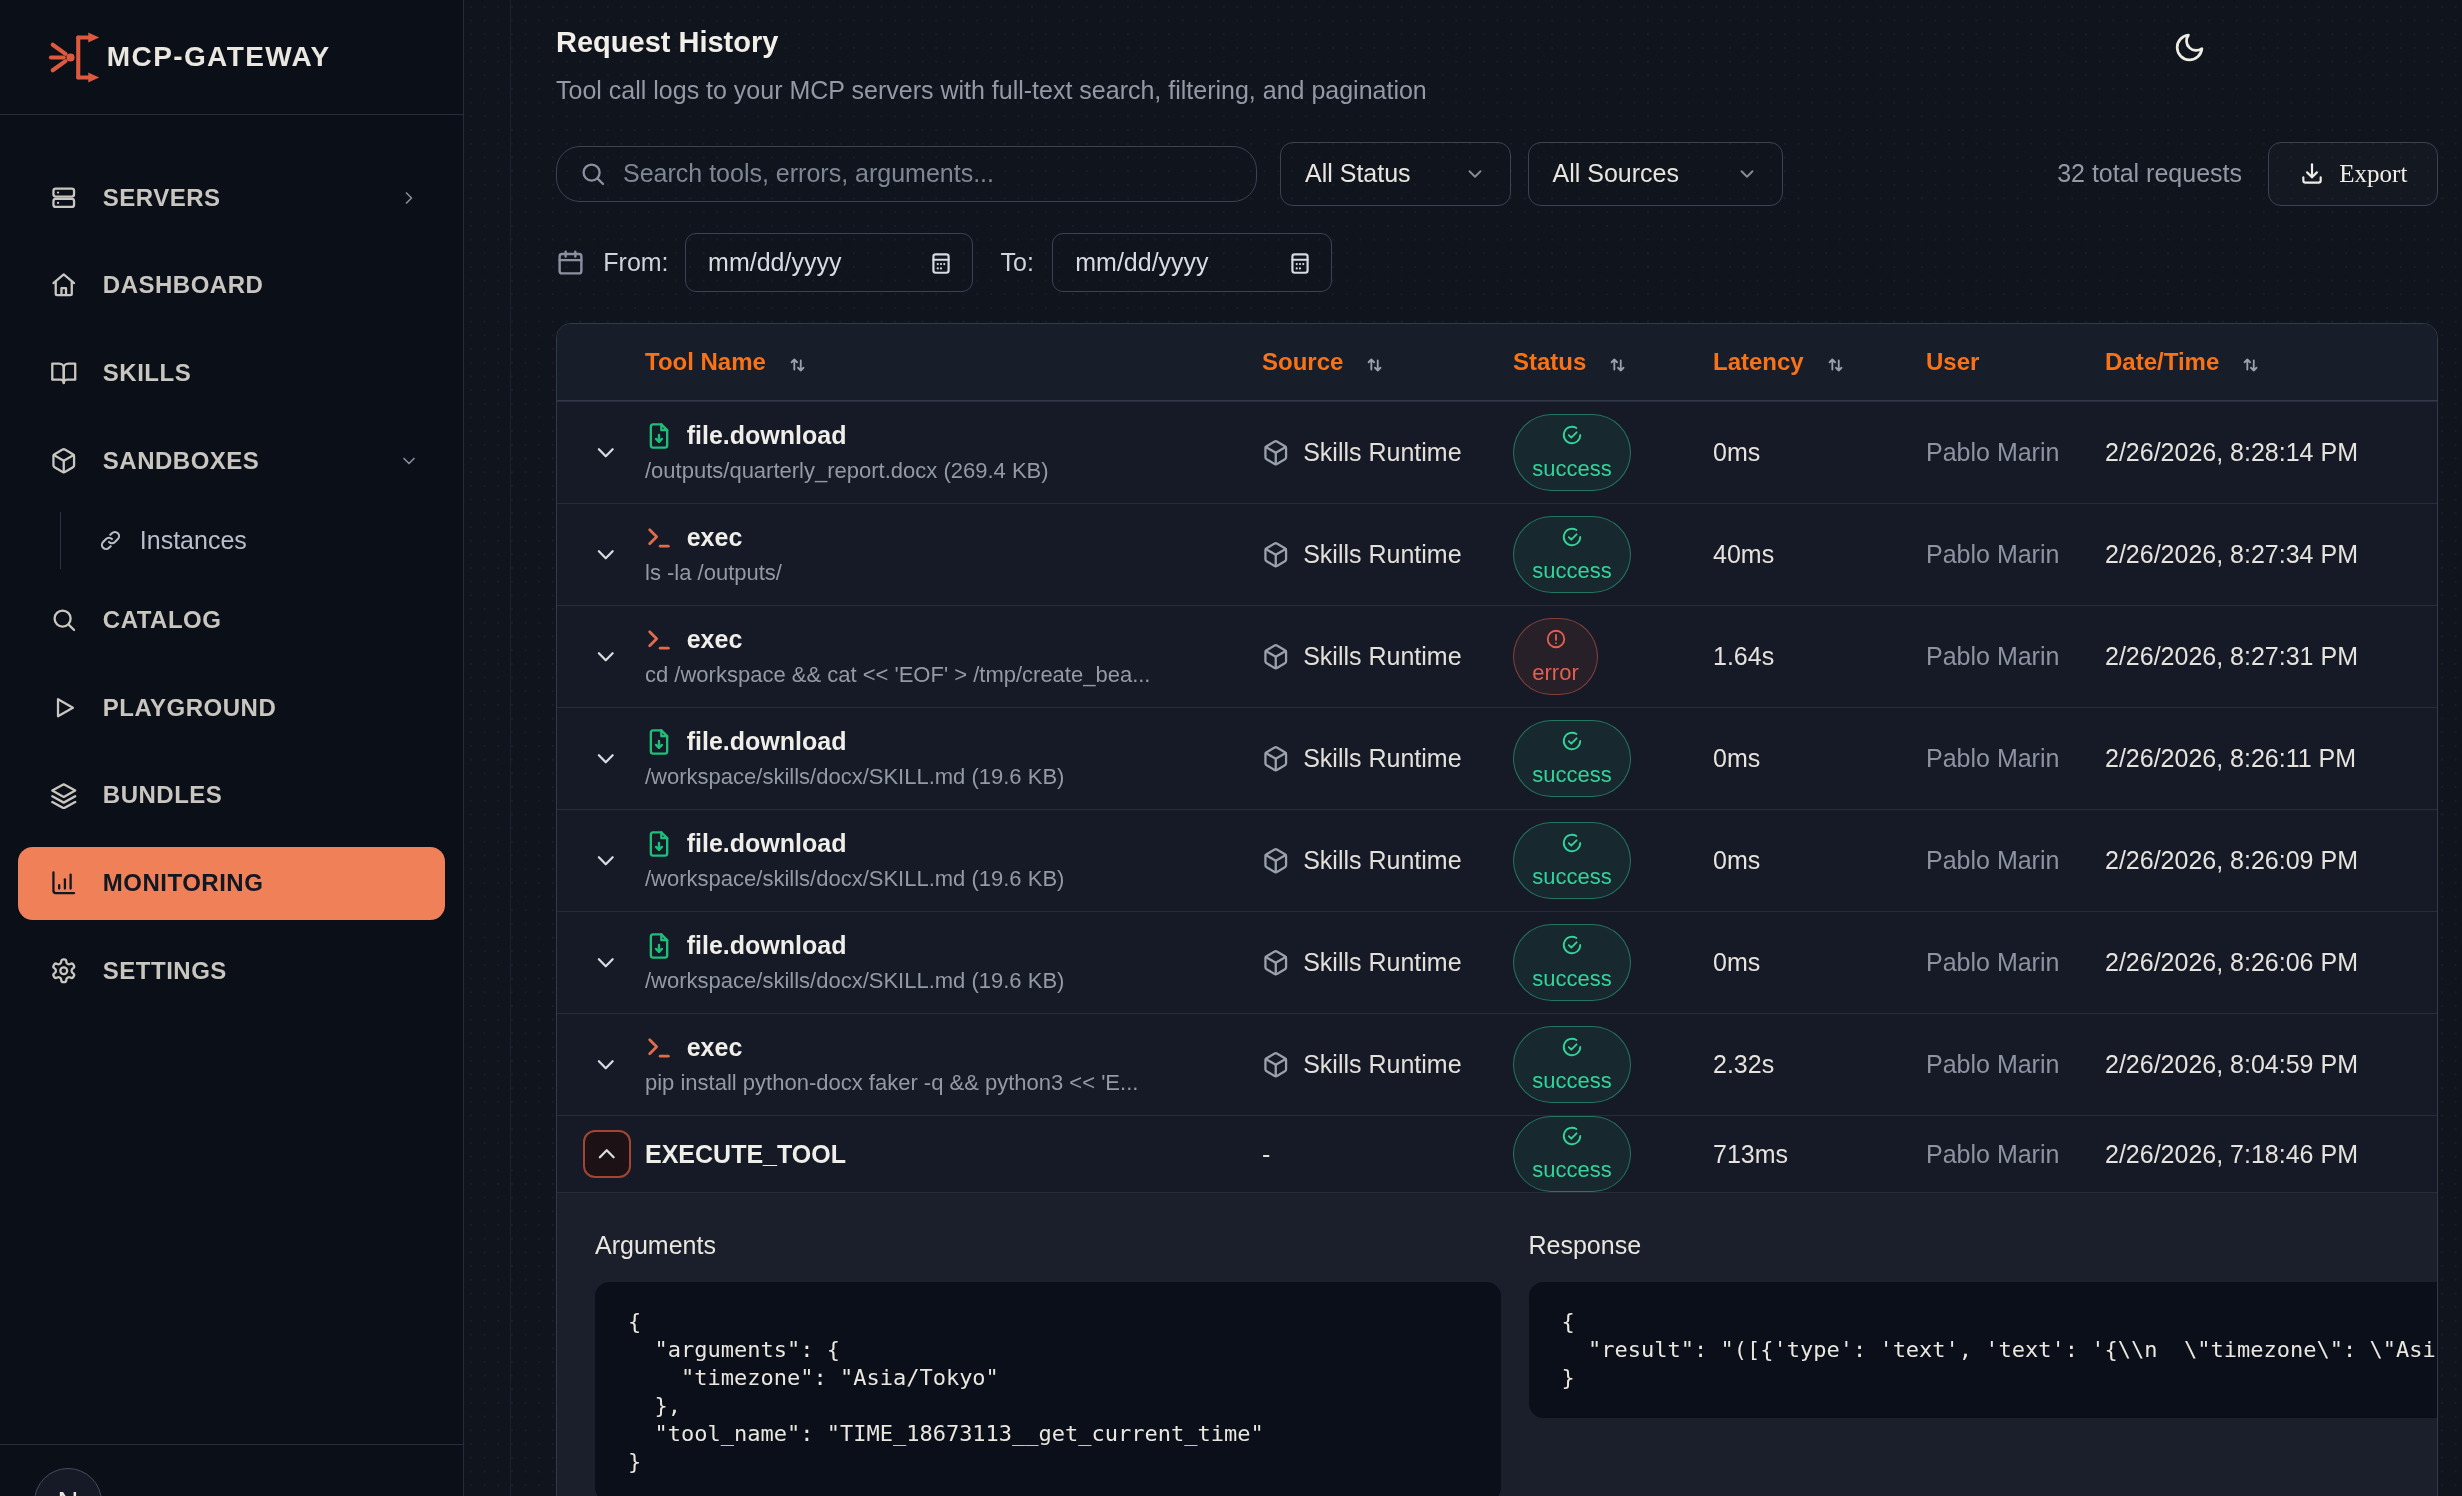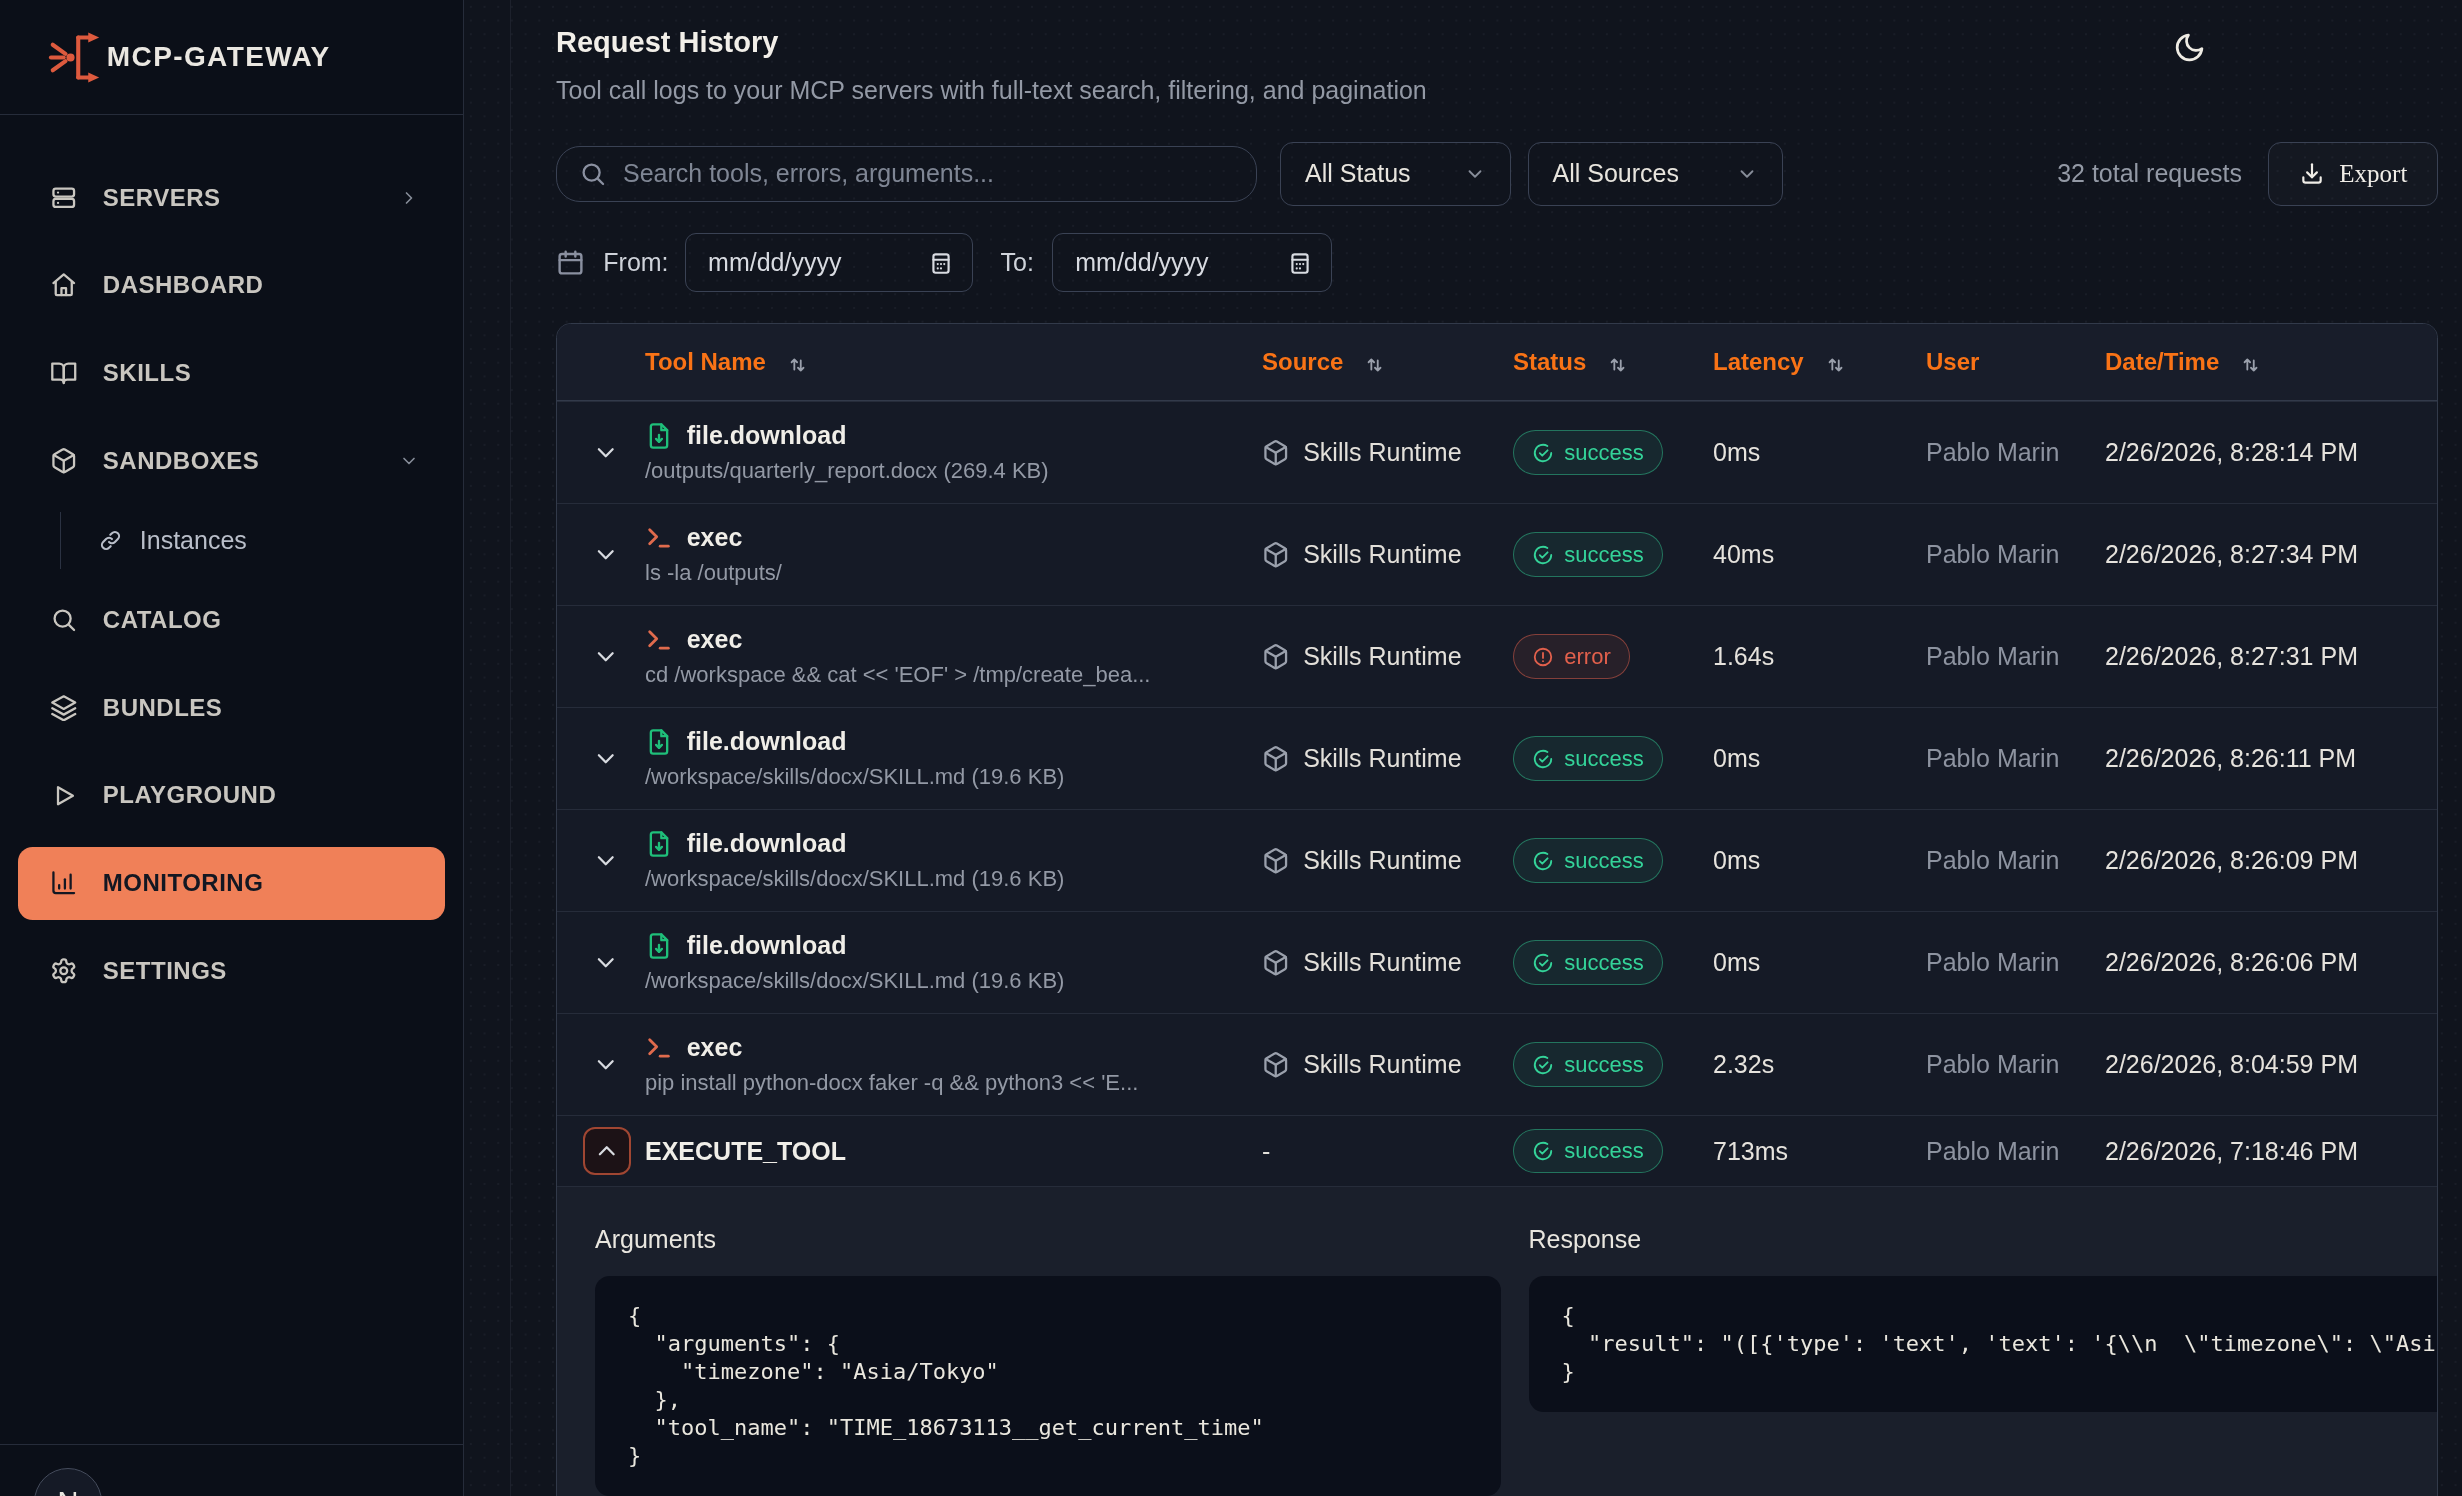--- a/index.html
+++ b/index.html
@@ -73,21 +73,21 @@
   .expand-btn svg{width:27.5px;height:27.5px;}
   .expand-btn.ringed{width:48px;height:48px;border:2.7px solid #a04632;border-radius:12px;background:#1c1216;display:flex;align-items:center;justify-content:center;margin-left:-9.2px;}
   .tool-line{display:flex;align-items:center;gap:13.7px;}
   .ticon{width:28px;height:28px;flex:none;}
   .ticon.green{color:#1fbf7a;}
   .ticon.orange{color:#e06b4d;}
   .tname{font-size:25px;font-weight:600;color:#f0eee8;}
   .tdetail{font-size:22px;color:var(--txt-dim);margin-top:7.3px;}
   .c-source{display:flex;align-items:center;gap:13.7px;font-size:25px;color:#e3e0da;}
   .c-source .picon{width:27.5px;height:27.5px;color:#9aa0ac;flex:none;}
-  .badge{display:inline-flex;align-items:center;gap:10px;font-size:22px;padding:8.2px 18.3px;border-radius:915px;border:1.4px solid;}
+  .badge{display:inline-flex;align-items:center;gap:10px;font-size:22px;padding:8.2px 18.3px;border-radius:915px;border:1.4px solid;flex-direction:column;}
   .badge svg{width:22px;height:22px;}
   .badge.ok{color:var(--green);border-color:rgba(52,211,153,.45);background:rgba(52,211,153,.08);}
   .badge.err{color:var(--red);border-color:rgba(226,96,76,.5);background:rgba(226,96,76,.09);}
   .c-latency{font-size:25px;color:#e6e3dd;}
   .c-user{font-size:25px;color:#8d93a0;}
   .c-date{font-size:25px;color:#e6e3dd;}
 
   .details{border-top:0.9px solid var(--line);background:rgba(255,255,255,0.022);display:grid;grid-template-columns:906px 1fr;gap:27.5px;padding:38px 29px 73px 38px;min-height:311px;}
   .dlabel{font-size:25px;color:#e9e6df;margin-bottom:22px;}
   .codeblock{background:var(--bg-code);border-radius:14.7px;padding:26px 33px;font-family:"DejaVu Sans Mono",monospace;font-size:22px;line-height:28px;color:#eae7de;white-space:pre;overflow:hidden;}
@@ -296,29 +296,29 @@
       <span>Instances</span>
     </div>
     <div class="nav-item">
       <svg class="nico i" viewBox="0 0 30 30" width="27.5" height="27.5">
           <use href="#i-search"></use>
         </svg>
       <span>CATALOG</span>
     </div>
     <div class="nav-item">
       <svg class="nico i" viewBox="0 0 30 30" width="27.5" height="27.5">
+          <use href="#i-play"></use>
+        </svg>
+      <span>PLAYGROUND</span>
+    </div>
+    <div class="nav-item">
+      <svg class="nico i" viewBox="0 0 30 30" width="27.5" height="27.5">
           <use href="#i-layers"></use>
         </svg>
       <span>BUNDLES</span>
-    </div>
-    <div class="nav-item">
-      <svg class="nico i" viewBox="0 0 30 30" width="27.5" height="27.5">
-          <use href="#i-play"></use>
-        </svg>
-      <span>PLAYGROUND</span>
     </div>
     <div class="nav-item active">
       <svg class="nico i" viewBox="0 0 30 30" width="27.5" height="27.5">
           <use href="#i-chart"></use>
         </svg>
       <span>MONITORING</span>
     </div>
     <div class="nav-item">
       <svg class="nico i" viewBox="0 0 30 30" width="27.5" height="27.5">
           <use href="#i-gear"></use>

